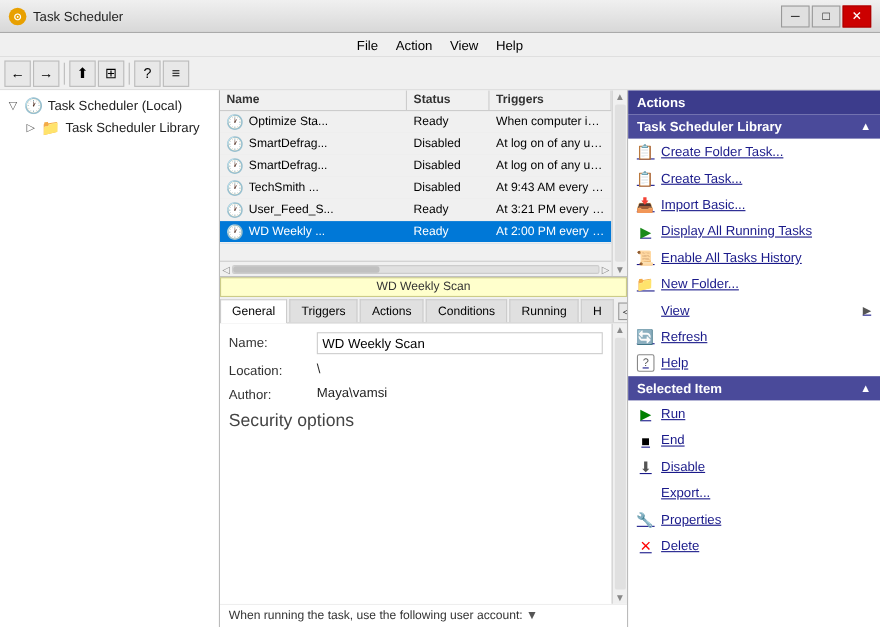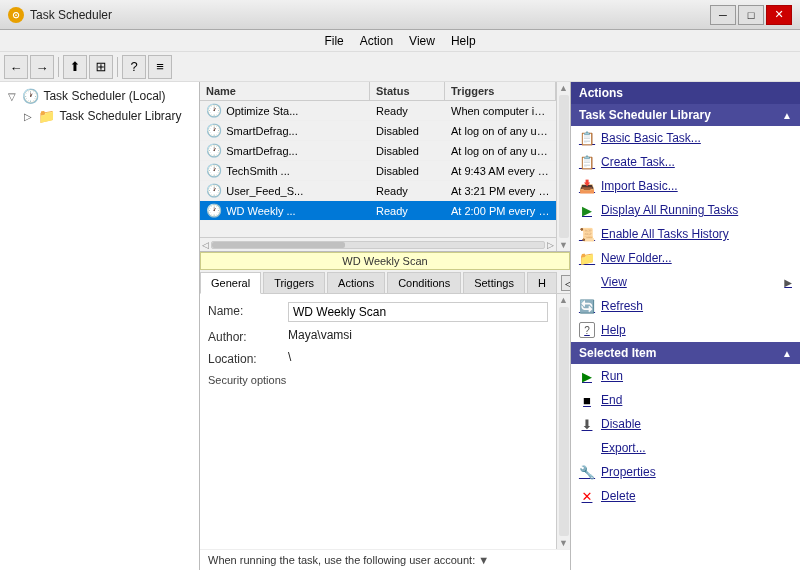--- a/index.html
+++ b/index.html
@@ -62,21 +62,21 @@
     .tab-nav { margin-left: auto; display: flex; gap: 1px; padding: 2px; }
     .tab-nav-btn { width: 16px; height: 16px; font-size: 10px; border: 1px solid #999; background: #e8e8e8; display: flex; align-items: center; justify-content: center; cursor: pointer; }
 
     
     .details-content { padding: 8px; overflow-y: auto; flex: 1; }
     .field-row { display: flex; align-items: flex-start; margin-bottom: 6px; }
     .field-label { width: 80px; font-size: 12px; color: #333; flex-shrink: 0; padding-top: 2px; }
     .field-value { flex: 1; font-size: 12px; color: #222; }
     .field-input { width: 100%; border: 1px solid #ccc; padding: 2px 4px; font-size: 12px; background: white; }
     .field-textarea { width: 100%; height: 70px; border: 1px solid #ccc; padding: 4px; font-size: 12px; background: white; resize: none; }
-    .section-label { font-size: 11px; color: #444; margin: 8px 0 4px 0; }
+    .section-label { font-size: 16px; color: #444; margin: 8px 0 4px 0; }
     .details-bottom { padding: 4px 8px; font-size: 11px; color: #333; border-top: 1px solid #eee; background: white; }
 
     
     .actions-panel { width: 230px; background: white; border-left: 1px solid #bbb; overflow-y: auto; }
     .actions-header { background: #3c3c8c; color: white; padding: 4px 8px; font-size: 12px; font-weight: bold; display: flex; align-items: center; justify-content: space-between; }
     .actions-header-text { color: white; }
     .section-title { background: #4a4a9a; color: white; padding: 4px 8px; font-size: 12px; font-weight: bold; display: flex; align-items: center; justify-content: space-between; cursor: pointer; }
     .action-item { display: flex; align-items: center; gap: 6px; padding: 4px 8px; cursor: pointer; font-size: 12px; color: #1a1a8a; text-decoration: underline; }
     .action-icon { width: 16px; height: 16px; display: flex; align-items: center; justify-content: center; font-size: 13px; flex-shrink: 0; }
     .action-arrow { font-size: 10px; color: #555; margin-left: auto; }
@@ -213,41 +213,41 @@
 
     <div class="tooltip-bar">WD Weekly Scan</div>
 
     <div class="details-area">
 
       <div class="tab-bar">
         <div class="tab active">General</div>
         <div class="tab">Triggers</div>
         <div class="tab">Actions</div>
         <div class="tab">Conditions</div>
-        <div class="tab">Settings</div>
+        <div class="tab">Running</div>
         <div class="tab">H</div>
         <div class="tab-nav">
           <div class="tab-nav-btn">◁</div>
 
         </div>
       </div>
 
       <div style="display:flex; flex:1; overflow:hidden;">
         <div class="details-content">
           <div class="field-row">
             <span class="field-label">Name:</span>
             <input class="field-input" value="WD Weekly Scan" style="">
           </div>
           <div class="field-row">
+            <span class="field-label">Location:</span>
+            <span class="field-value">\</span>
+          </div>
+          <div class="field-row">
             <span class="field-label">Author:</span>
             <span class="field-value">Maya\vamsi</span>
-          </div>
-          <div class="field-row">
-            <span class="field-label">Location:</span>
-            <span class="field-value">\</span>
           </div>
           <div class="section-label">Security options</div>
         </div>
 
         <div style="width:14px; background:#f0f0f0; border-left:1px solid #ccc; display:flex; flex-direction:column; align-items:center;">
           <div style="font-size:9px; color:#888; padding:1px;">▲</div>
           <div style="flex:1; width:10px; background:#e0e0e0; margin:1px; border-radius:2px;"></div>
           <div style="font-size:9px; color:#888; padding:1px;">▼</div>
         </div>
       </div>
@@ -265,21 +265,21 @@
       <span class="actions-header-text">Actions</span>
     </div>
 
     <div class="section-title">
       <span>Task Scheduler Library</span>
       <span class="arrow-up">▲</span>
     </div>
 
     <div class="action-item">
       <span class="action-icon">📋</span>
-      <span>Basic Basic Task...</span>
+      <span>Create Folder Task...</span>
     </div>
     <div class="action-item">
       <span class="action-icon">📋</span>
       <span>Create Task...</span>
     </div>
     <div class="action-item">
       <span class="action-icon">📥</span>
       <span>Import Basic...</span>
     </div>
     <div class="action-item">

